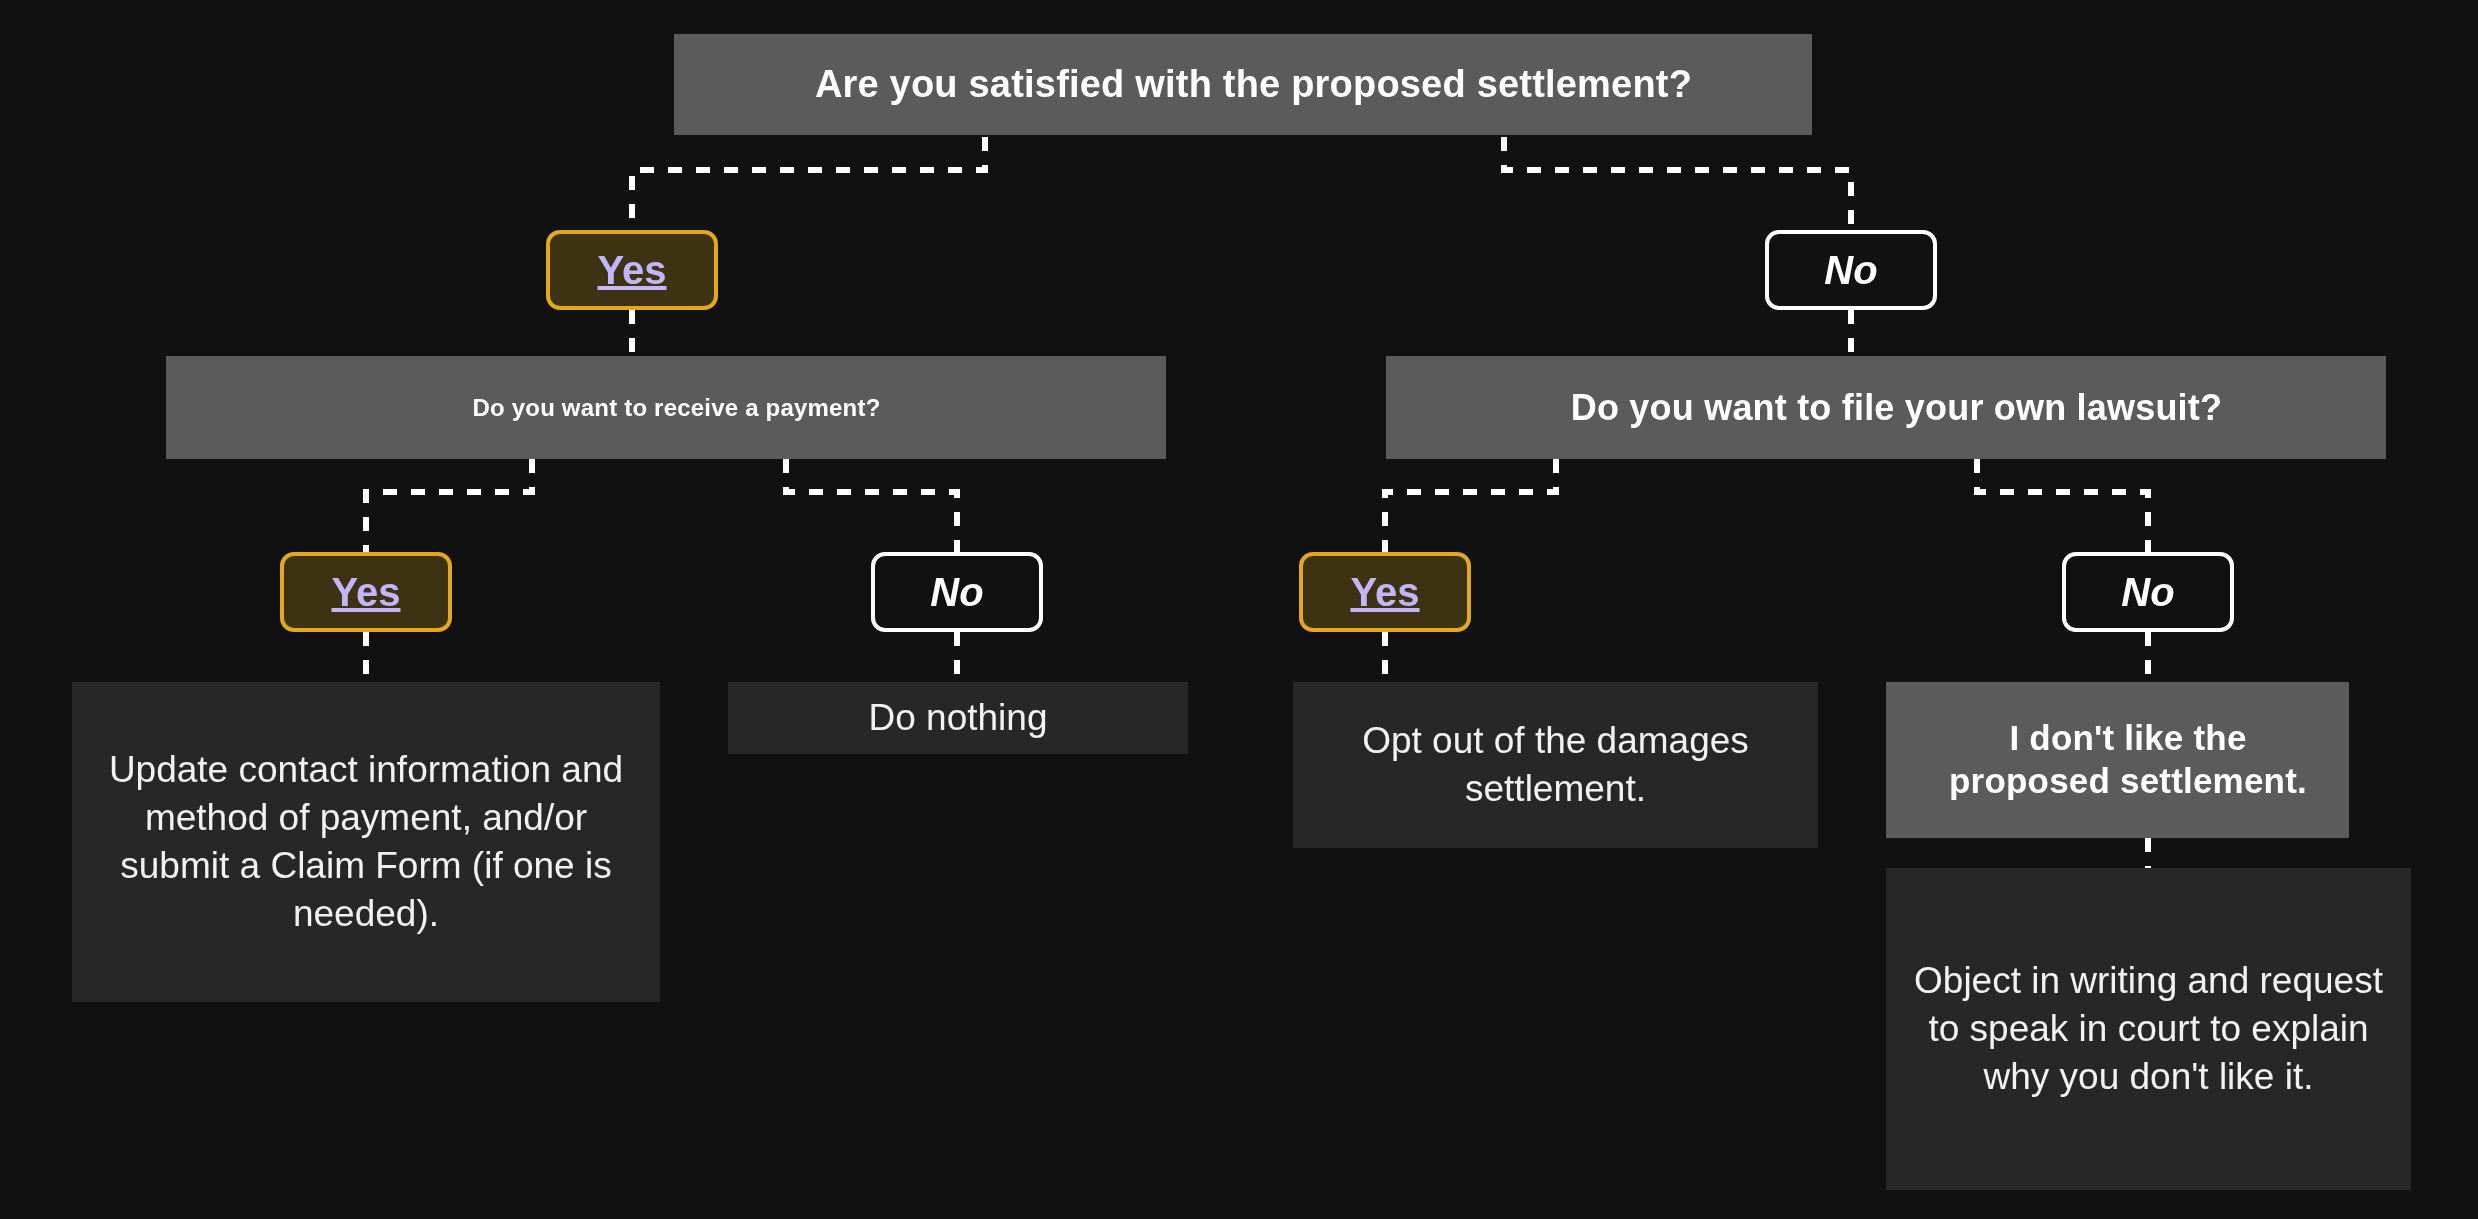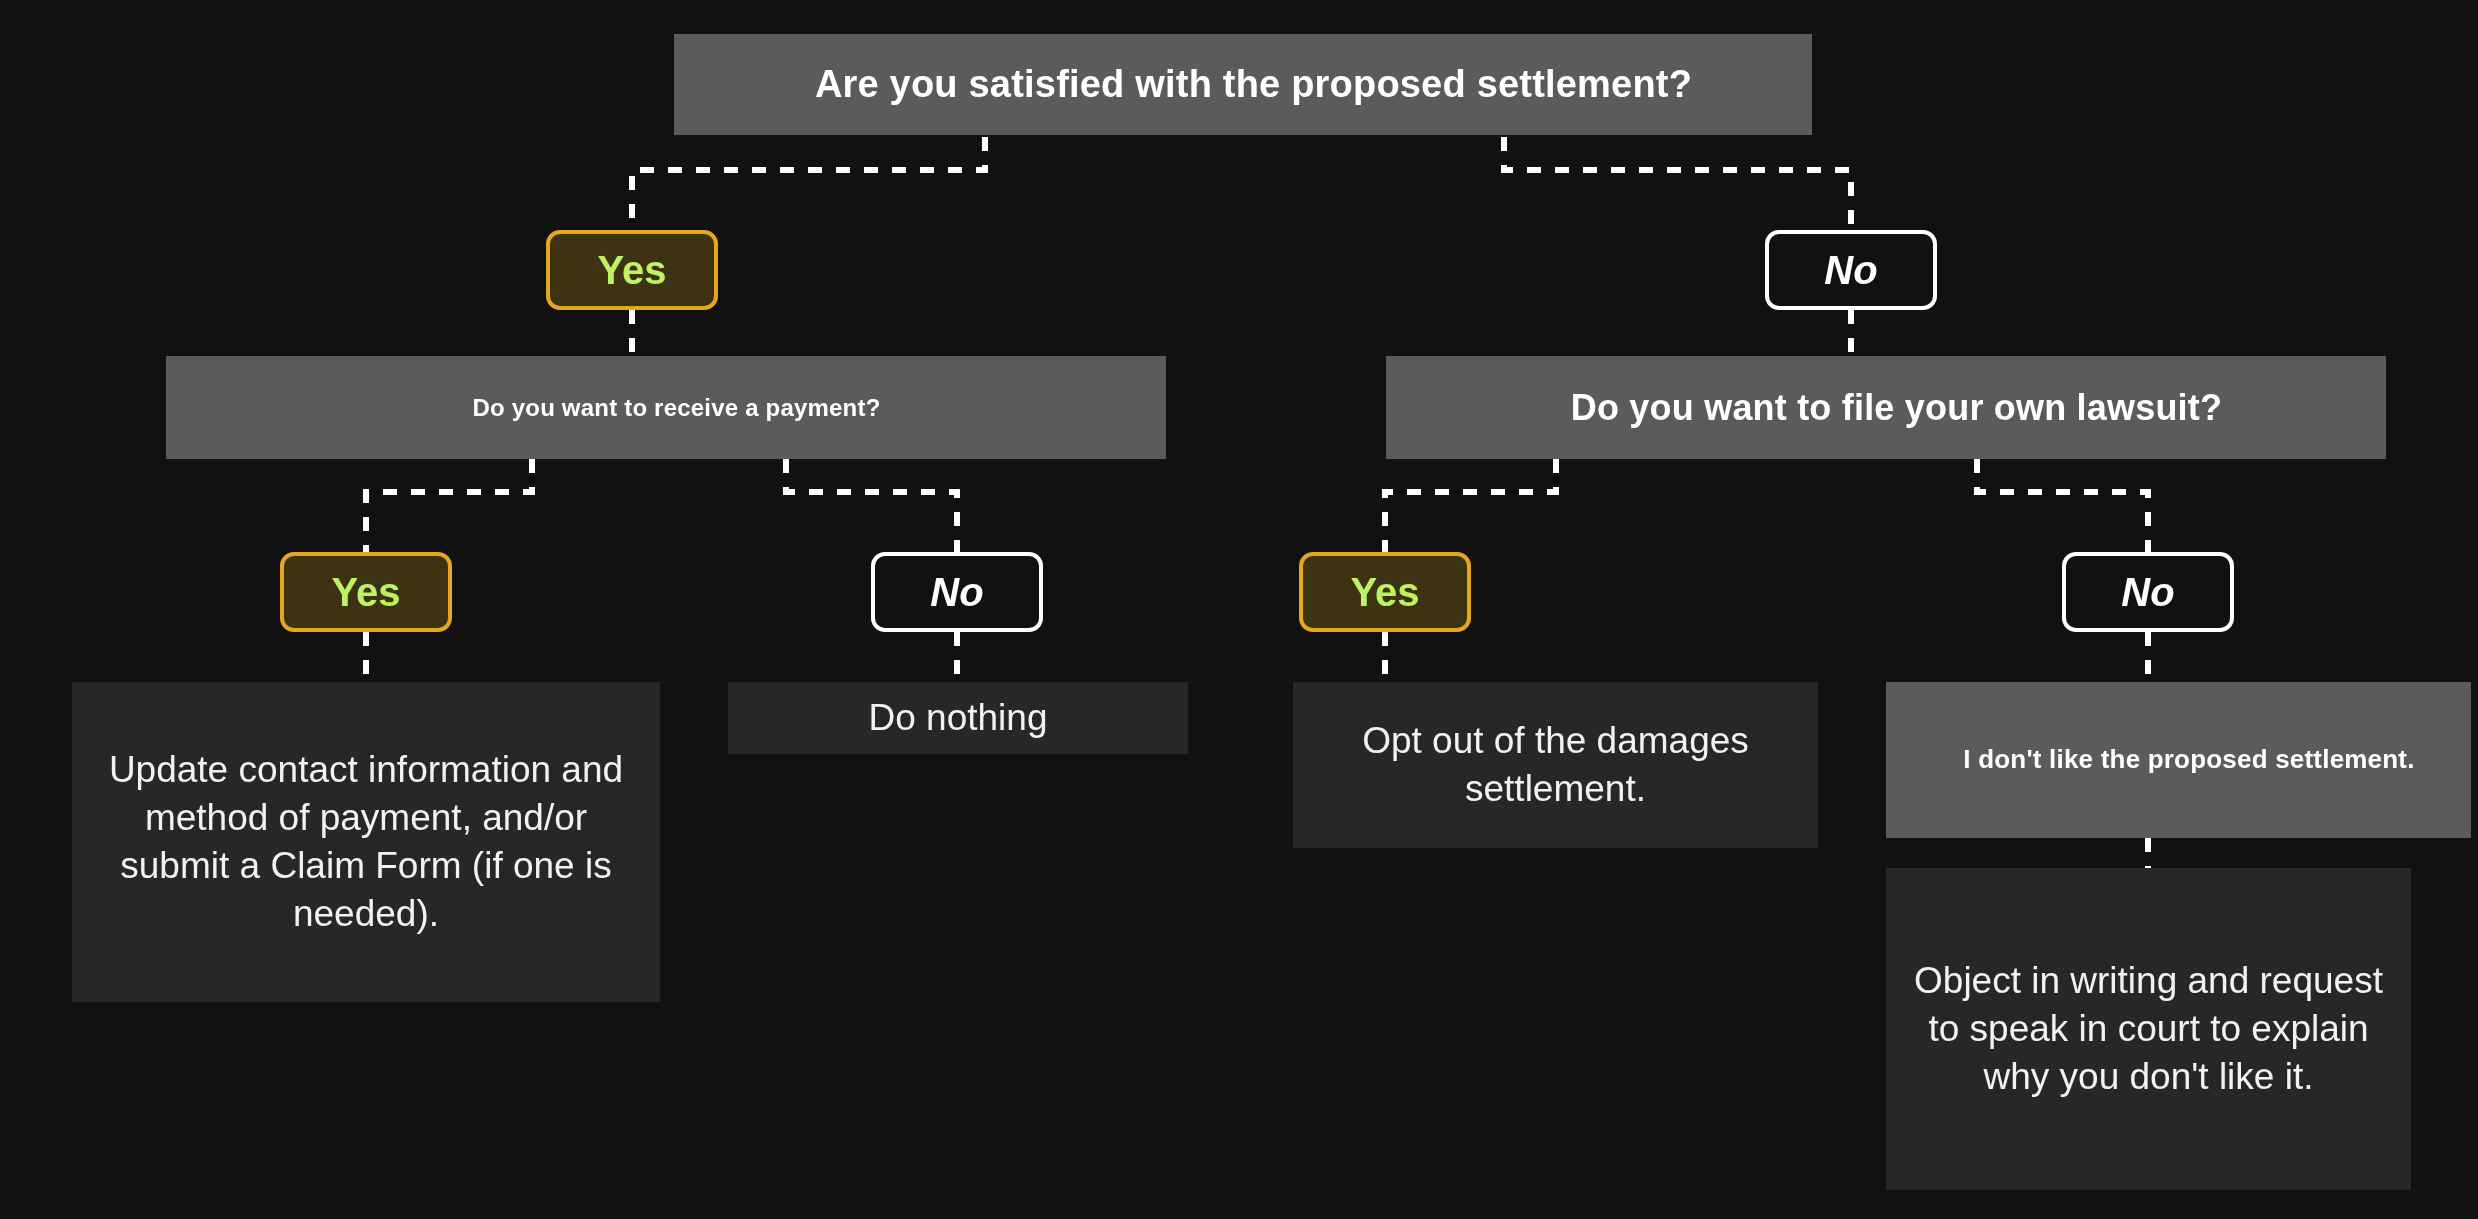--- a/index.html
+++ b/index.html
@@ -48,22 +48,23 @@
   }
   
   .chip {
     border-radius: 14px;
     border-width: 4px;
     border-style: solid;
   }
   .chip-yes {
     background: #3d3312;
     border-color: #e3a81d;
-    color: #bef264;
+    color: #c4b5fd;
     font-weight: bold;
+    text-decoration: underline;
   }
   .chip-no {
     background: #111111;
     border-color: #ffffff;
     color: #ffffff;
     font-weight: bold;
     font-style: italic;
   }
   
   .outcome {
@@ -149,21 +150,21 @@
   </div>
 
   <div class="node outcome" style="left:728px; top:682px; width:460px; height:72px; font-size:37px;align-items:center;">
     <span class="o-text">Do nothing</span>
   </div>
 
   <div class="node outcome" style="left:1293px; top:682px; width:525px; height:166px; font-size:37px;">
     <span class="o-text">Opt out of the damages settlement.</span>
   </div>
 
-  <div class="node question" style="left:1886px; top:682px; width:585px; height:156px; font-size:26px;">
+  <div class="node question" style="left:1886px; top:682px; width:463px; height:156px; font-size:35px;">
     <span class="q-text">I don't like the proposed settlement.</span>
   </div>
 
   <div class="node outcome" style="left:1886px; top:868px; width:525px; height:322px; font-size:37px;">
     <span class="o-text">Object in writing and request to speak in court to explain why you don't like it.</span>
   </div>
 
 </div>
 
 </body></html>

